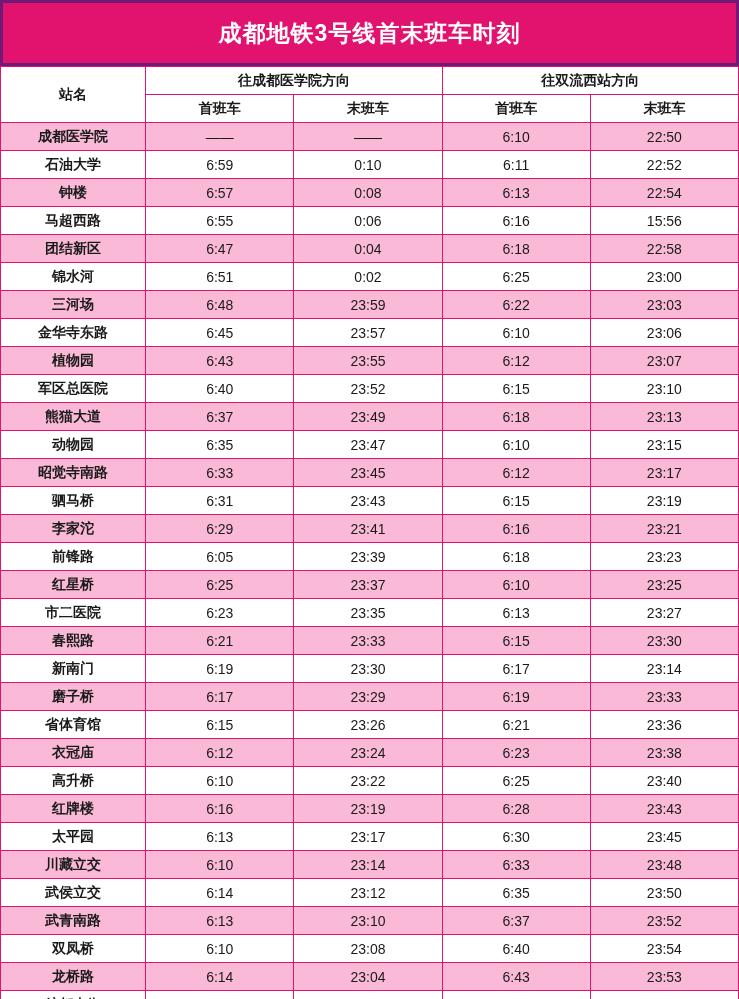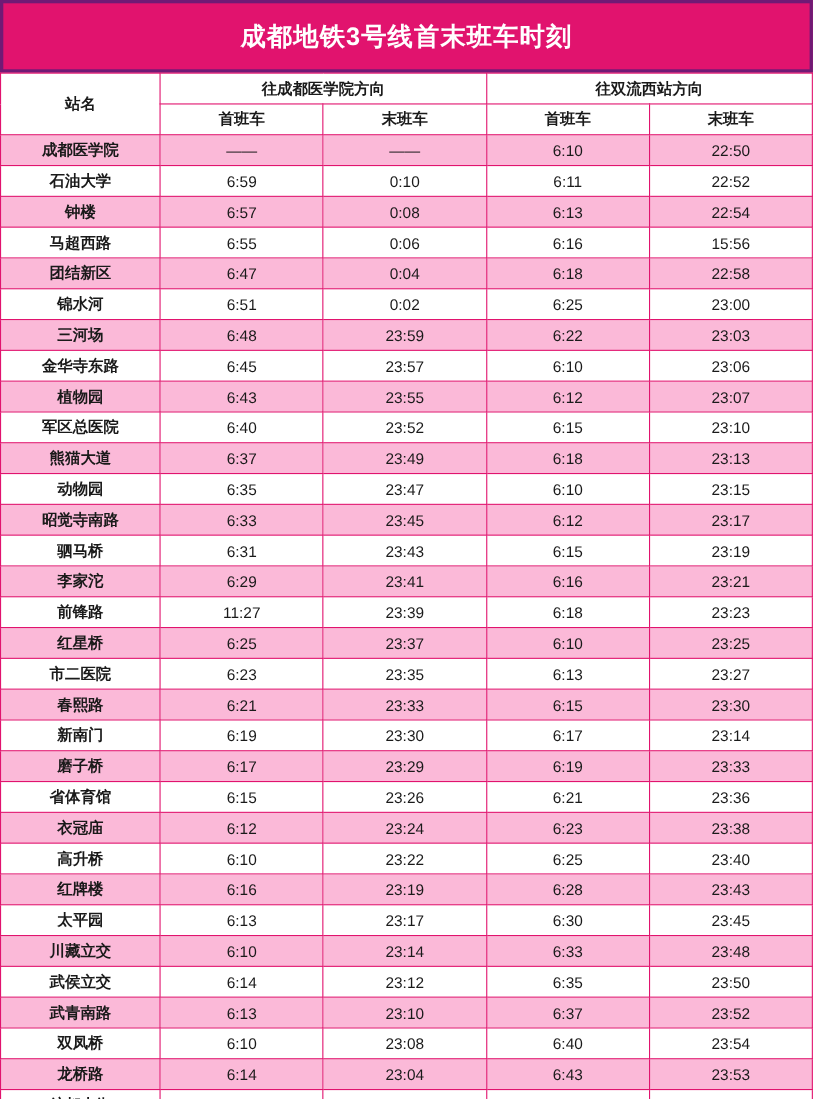--- a/index.html
+++ b/index.html
@@ -199,21 +199,21 @@
         </tr>
         <tr class="odd">
           <td class="station">李家沱</td>
           <td class="val">6:29</td>
           <td class="val">23:41</td>
           <td class="val">6:16</td>
           <td class="val">23:21</td>
         </tr>
         <tr class="even">
           <td class="station">前锋路</td>
-          <td class="val">11:27</td>
+          <td class="val">6:05</td>
           <td class="val">23:39</td>
           <td class="val">6:18</td>
           <td class="val">23:23</td>
         </tr>
         <tr class="odd">
           <td class="station">红星桥</td>
           <td class="val">6:25</td>
           <td class="val">23:37</td>
           <td class="val">6:10</td>
           <td class="val">23:25</td>

